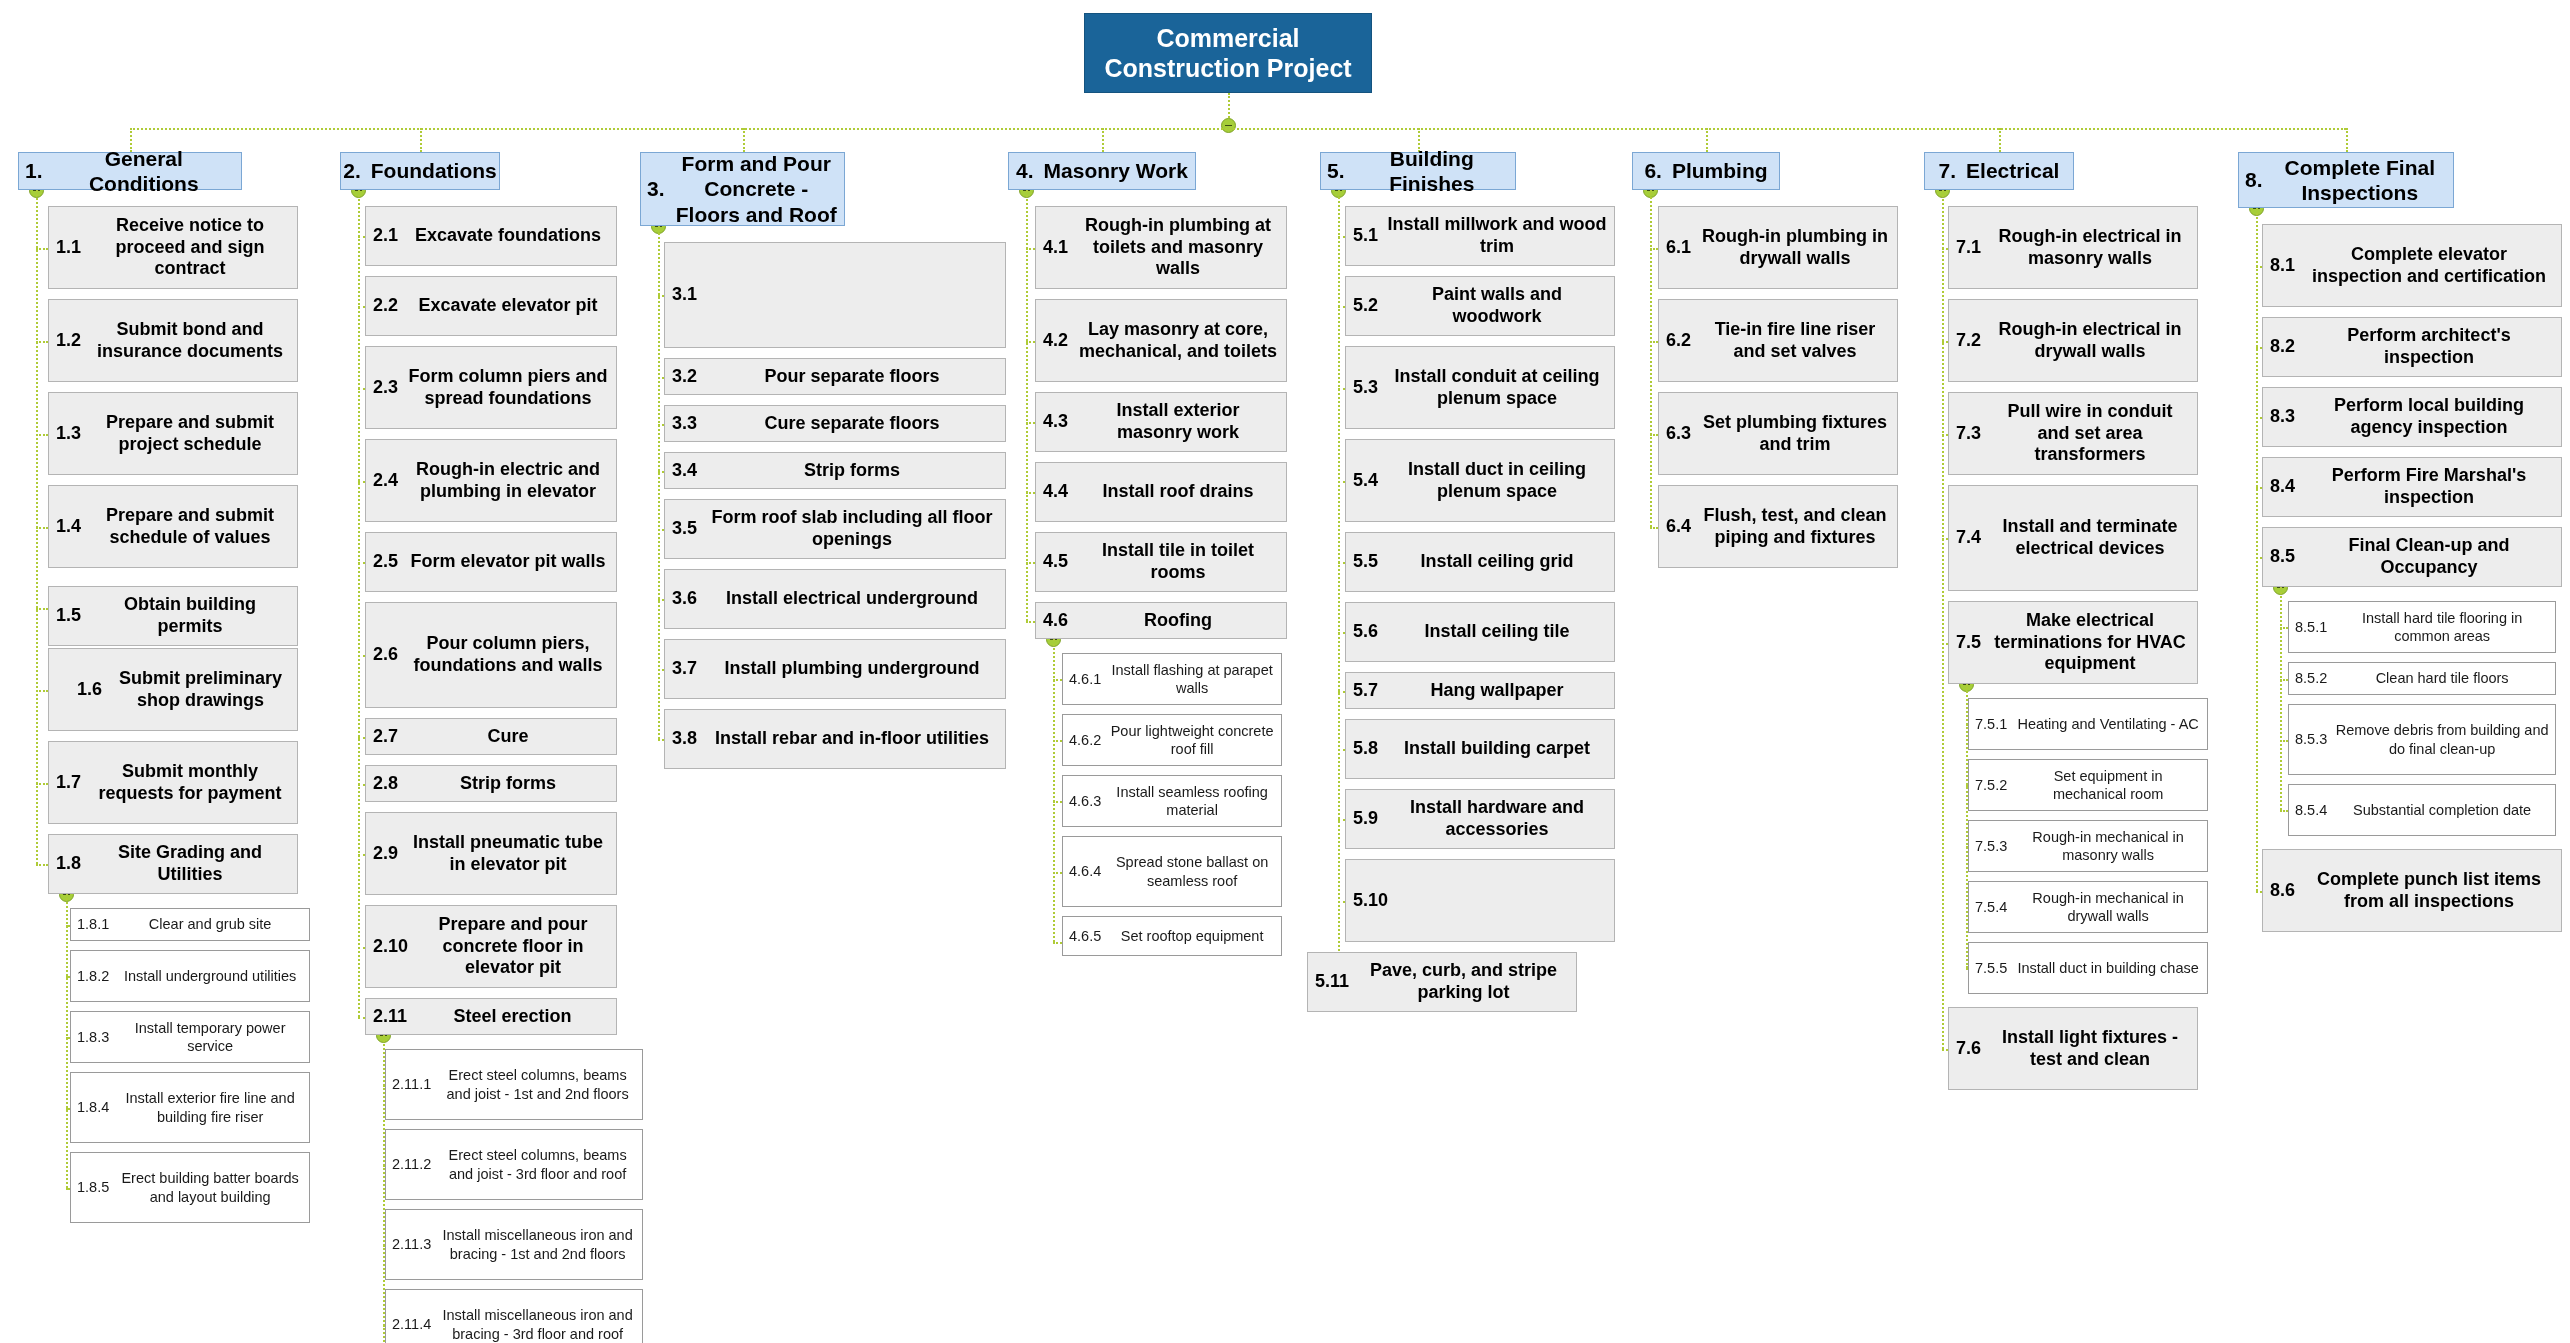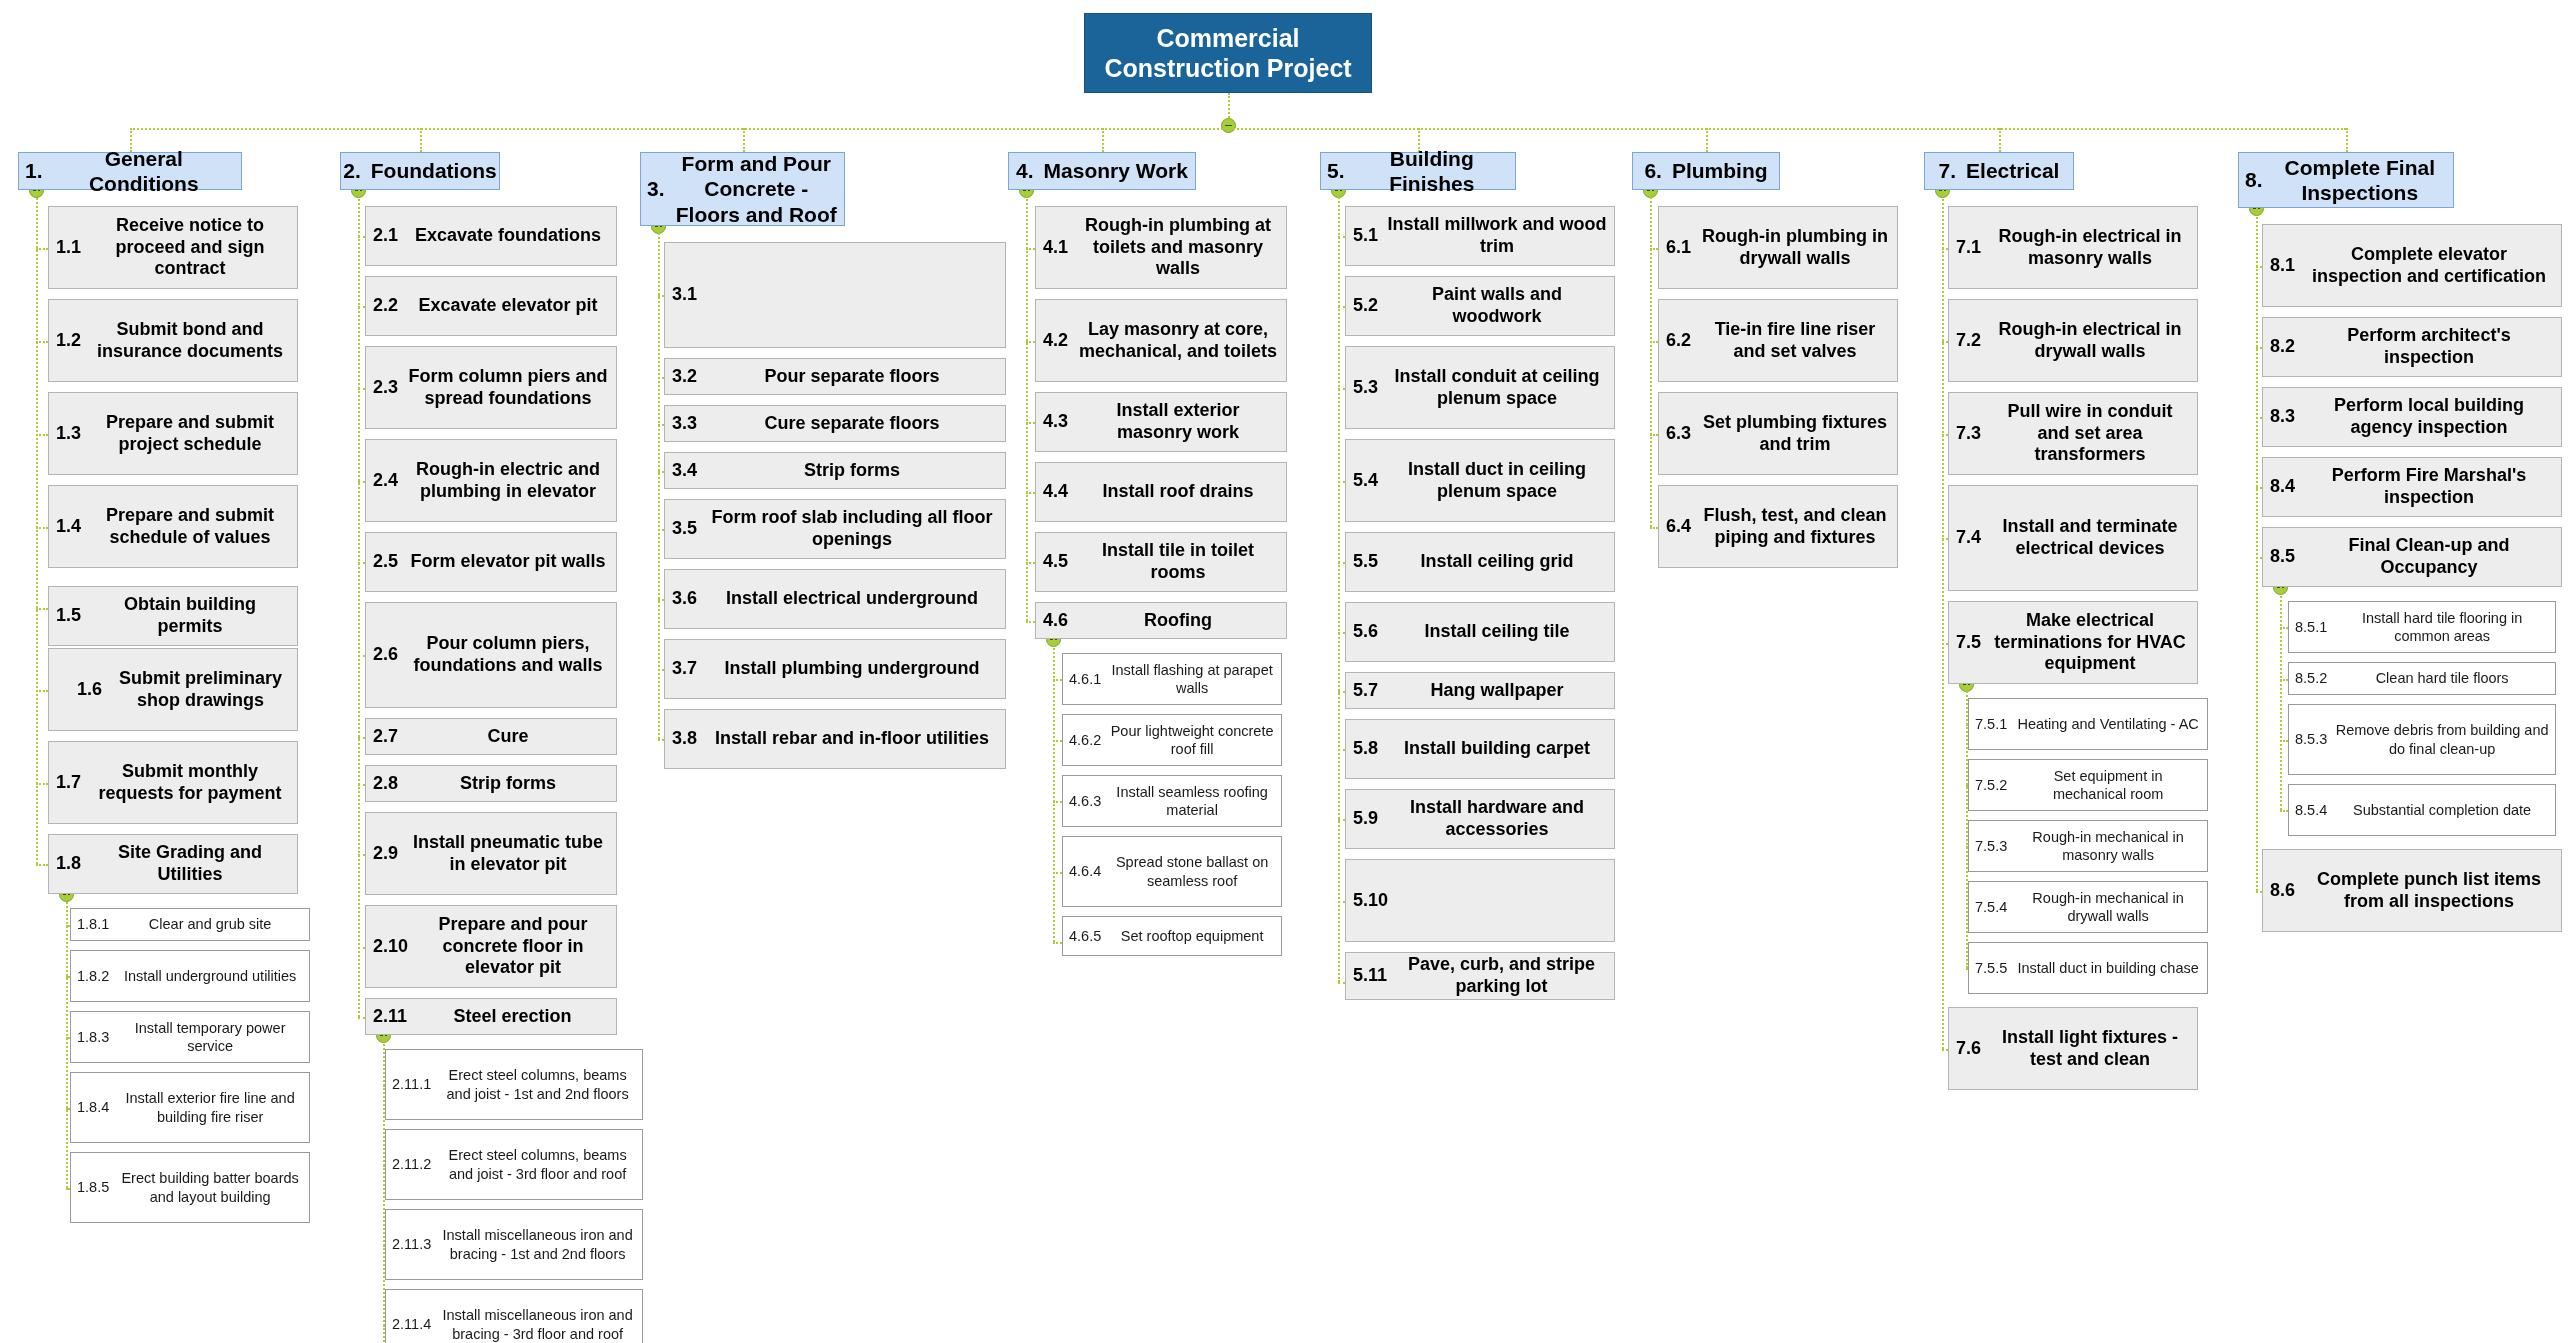--- a/index.html
+++ b/index.html
@@ -520,21 +520,21 @@
         <span class="num">5.8</span>
         <span class="txt">Install building carpet</span>
       </div>
       <div class="l2-box" style="left: 1345px; top: 789px; width: 270px; height: 60px;">
         <span class="num">5.9</span>
         <span class="txt">Install hardware and accessories</span>
       </div>
       <div class="l2-box" style="left: 1345px; top: 859px; width: 270px; height: 83px;">
         <span class="num">5.10</span>
       </div>
-      <div class="l2-box" style="left: 1345px; top: 952px; width: 270px; height: 48px;">
+      <div class="l2-box" style="left: 1307px; top: 952px; width: 270px; height: 60px;">
         <span class="num">5.11</span>
         <span class="txt">Pave, curb, and stripe parking lot</span>
       </div>
       <div class="l1-box" style="left: 1632px; top: 152px; width: 148px; height: 38px;">
         <span class="num">6.</span>
         <span>Plumbing</span>
       </div>
       <div class="l2-box" style="left: 1658px; top: 206px; width: 240px; height: 83px;">
         <span class="num">6.1</span>
         <span class="txt">Rough-in plumbing in drywall walls</span>

